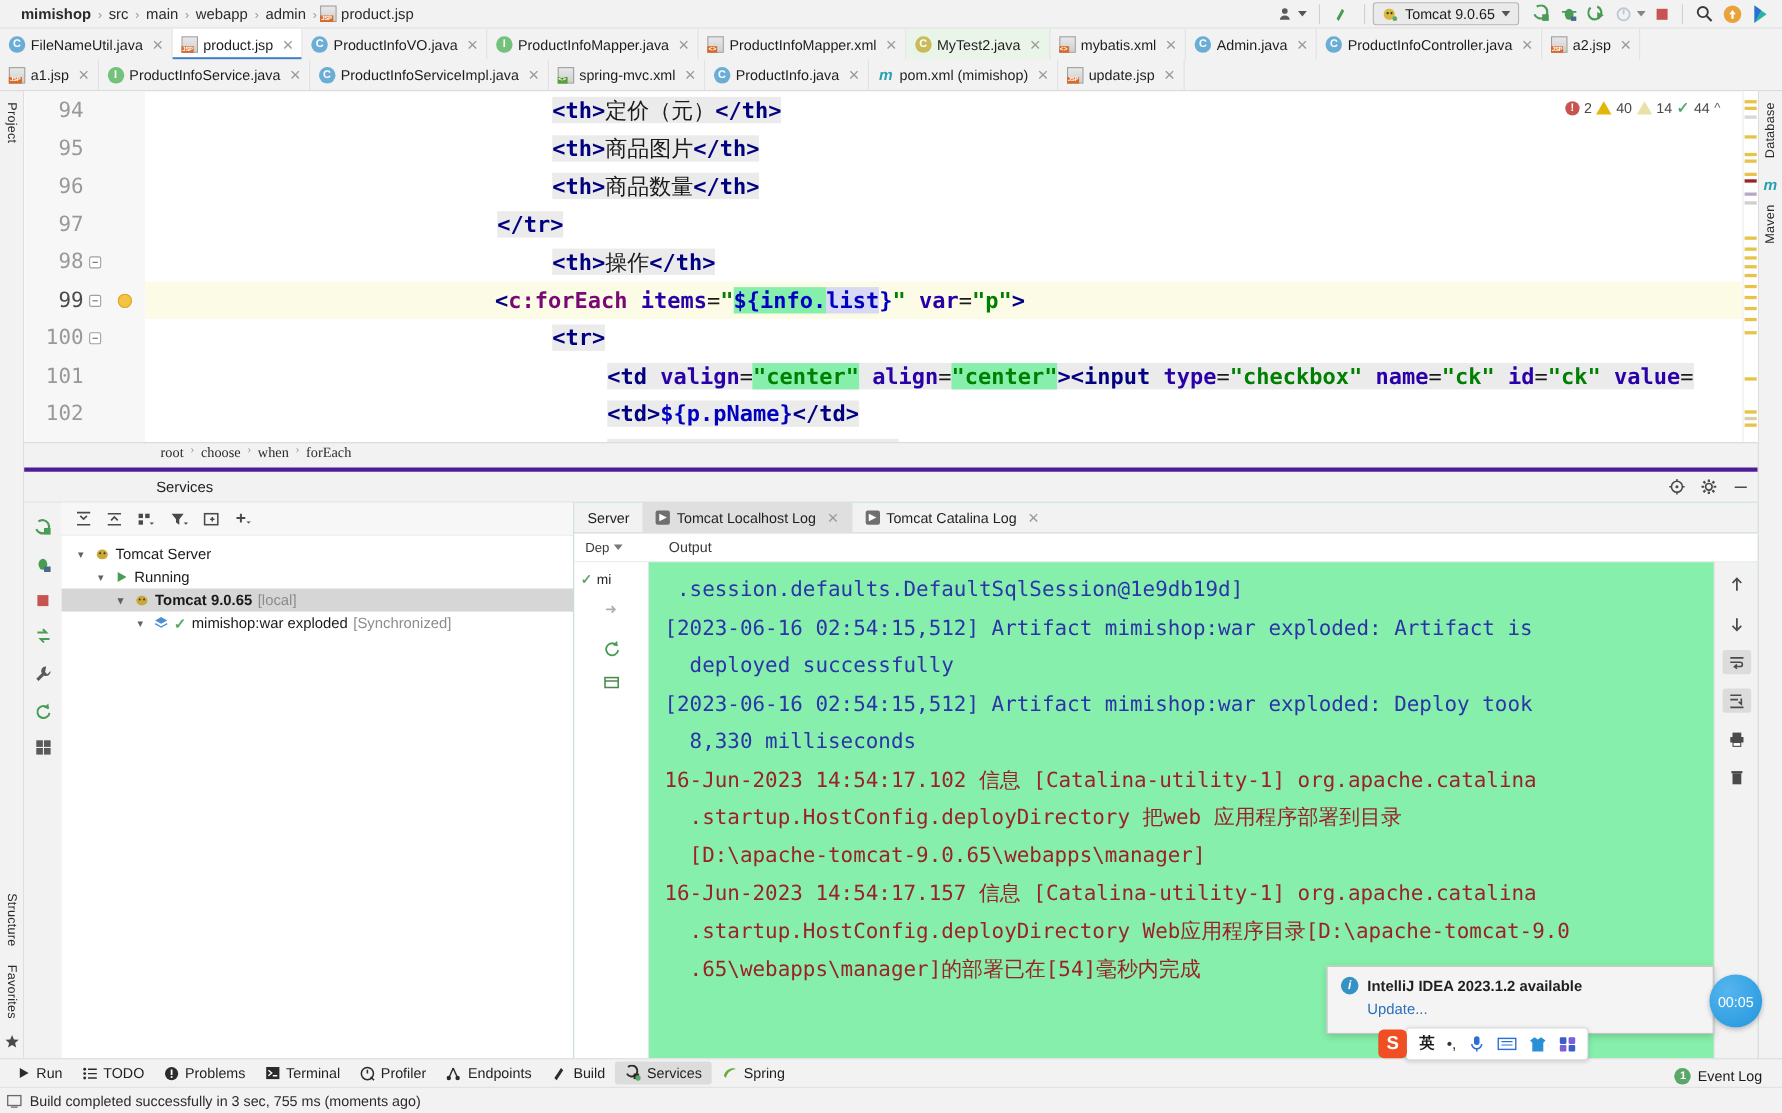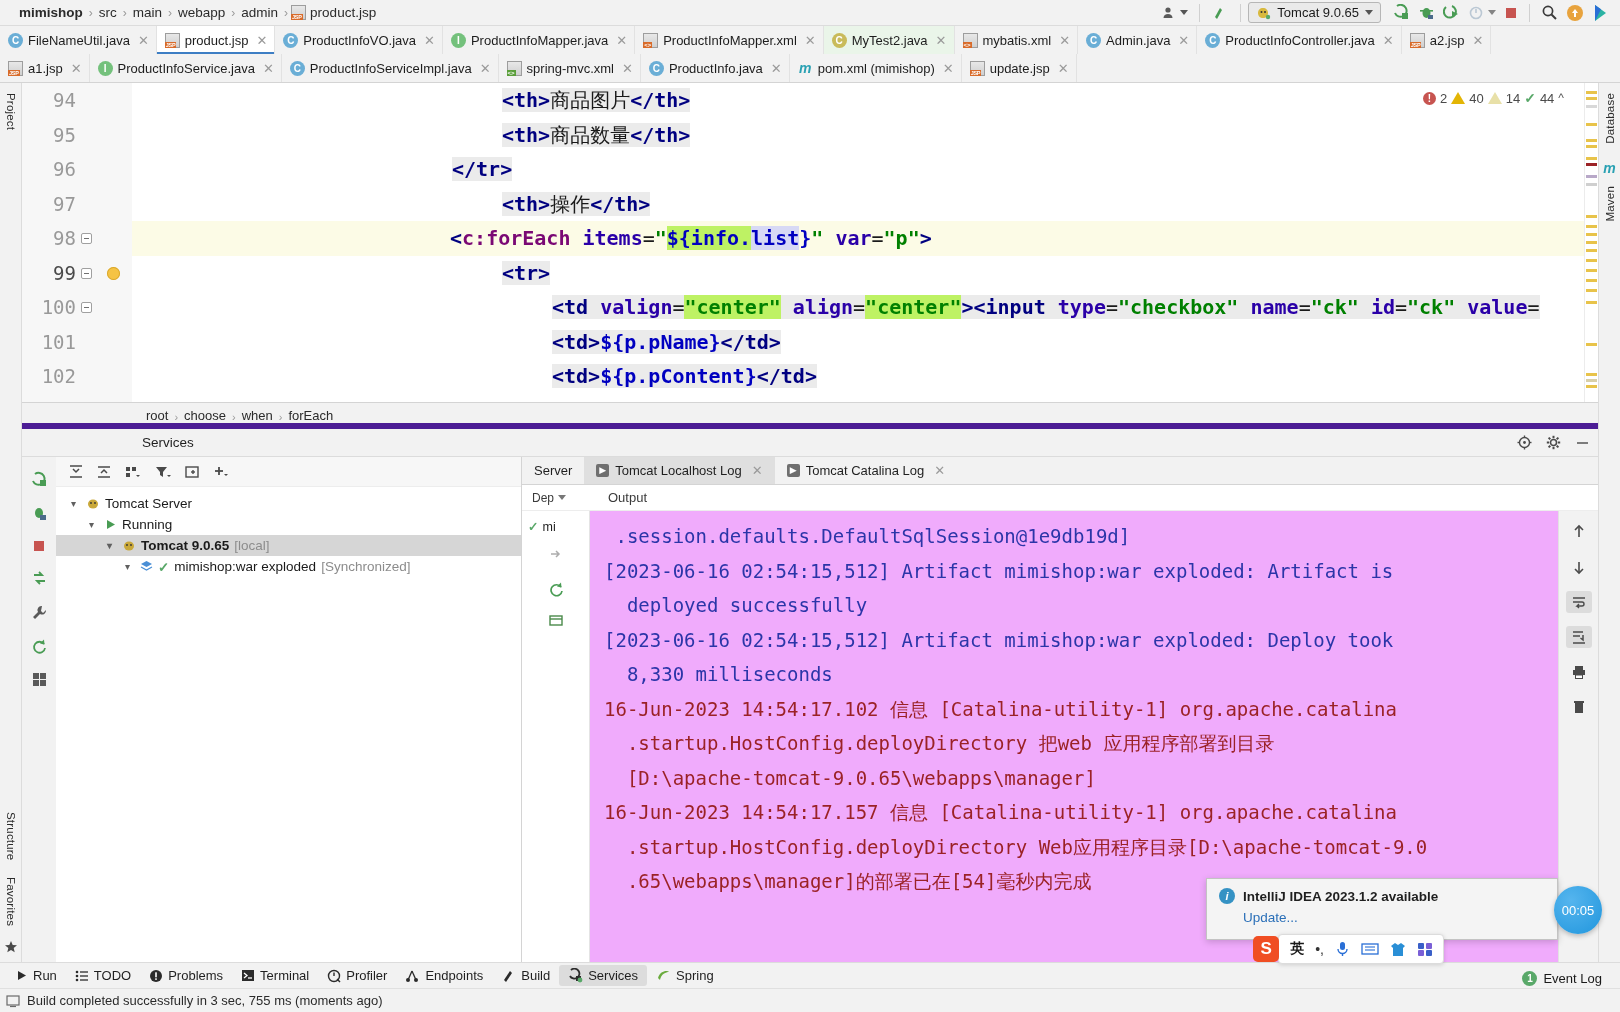--- a/index.html
+++ b/index.html
@@ -76,41 +76,41 @@
   .bulb { position:absolute; right:12px; width:13px; height:13px; border-radius:50%; background:#f5c344; box-shadow: 0 0 0 1px #d9a72c inset; }
   .codearea { flex: 1; position: relative; overflow: hidden;
               font-family: "DejaVu Sans Mono", monospace; font-size: 20px; }
   .cline { height: 34.5px; line-height: 34.5px; white-space: pre; }
   .cline.hl { background: #fcfbe6; }
   .tagp { color: #000080; font-weight: bold; }
   .attr { color: #2a00a8; font-weight: bold; }
   .val  { color: #008000; font-weight: bold; }
   .el   { color: #0000c0; font-weight: bold; }
   .txt  { color: #1a1a1a; }
-  .bgy  { background: #bef264; }
+  .bgy  { background: #86efac; }
   .bgg  { background: #ebebeb; }
   .bgsel{ background: #d7d9f5; }
   .custom { color: #7a0874; font-weight: bold; }
 
   .inspect {
     position: absolute; right: 30px; top: 6px; display: flex; align-items: center; gap: 4px;
     font-size: 13px; color: #4a4a4a; background: #fff; padding: 1px 4px;
   }
   .ico-err { width:13px;height:13px;border-radius:50%;background:#c75450;color:#fff;font-size:10px;line-height:13px;text-align:center;font-weight:bold;}
   .ico-warn { width:0;height:0;border-left:7px solid transparent;border-right:7px solid transparent;border-bottom:12px solid #e3b505;}
   .ico-warn2 { width:0;height:0;border-left:7px solid transparent;border-right:7px solid transparent;border-bottom:12px solid #e8e0a8;}
   .ico-ok { color:#59a869; font-size:14px; font-weight:bold; }
   .chev { color:#5a5a5a; font-size: 12px; }
 
   .errstripe { width: 14px; background:#fff; border-left: 1px solid #ececec; position: relative; flex: 0 0 14px; }
   .mark { position: absolute; left: 1px; width: 11px; height: 3px; }
 
   
-  .navbar2 { height: 26px; background: #f2f2f2; display: flex; align-items: flex-end;
-             padding-left: 120px; gap: 2px; border-bottom: 6px solid #4c1d95; }
+  .navbar2 { height: 26px; background: #f2f2f2; display: flex; align-items: flex-start;
+             padding-left: 120px; gap: 2px; border-bottom: 4px solid #4c1d95; font-family: Liberation Serif, serif; }
   .nc { font-size: 13px; color: #2b2b2b; padding: 0 4px; }
   .nc-sep { color: #9a9a9a; font-size: 11px; }
 
   
   .toolwin { flex: 1; display: flex; flex-direction: column; min-height: 0; background: #f2f2f2; }
   .tw-header { height: 28px; display: flex; align-items: center; padding: 0 8px 0 120px;
                border-bottom: 1px solid #dcdcdc; background: #f2f2f2; }
   .tw-title { font-size: 13.5px; color: #1f1f1f; }
   .tw-actions { margin-left: auto; display: flex; align-items: center; gap: 14px; color:#4a4a4a; }
 
@@ -118,21 +118,21 @@
   .tw-vtoolbar { width: 34px; background: #f2f2f2; display:flex; flex-direction:column; align-items:center; padding-top: 14px; gap: 17px; }
   .svcpane { width: 466px; background: #fff; border-right: 1px solid #d4d4d4; display:flex; flex-direction: column; }
   .svc-toolbar { height: 30px; display: flex; align-items: center; gap: 12px; padding: 0 12px; border-bottom: 1px solid #ededed; background:#f7f7f7;}
   .tree { padding-top: 6px; font-size: 13.5px; }
   .tnode { display:flex; align-items:center; gap:5px; height: 21px; padding-left: 10px; white-space: nowrap; }
   .tnode.sel { background: #d6d6d6; }
   .tnode.bold { font-weight: bold; }
   .tdim { color: #8c8c8c; font-weight: normal; }
   .twisty { width: 10px; color:#606060; font-size: 10px; }
 
-  .logpane { flex: 1; display: flex; flex-direction: column; min-width:0; background: #f0abfc; }
+  .logpane { flex: 1; display: flex; flex-direction: column; min-width:0; background: #86efac; }
   .log-tabs { height: 28px; display: flex; align-items: stretch; background: #f2f2f2; border-bottom: 1px solid #d4d4d4; }
   .ltab { display:flex; align-items:center; gap:6px; padding: 0 12px; font-size: 13px; color:#1f1f1f; }
   .ltab.active { background: #dfdfdf; }
   .run-ico { width:13px;height:13px;background:#6f6f6f;color:#fff;font-size:9px;line-height:13px;text-align:center;border-radius:2px;}
   .log-sub { height: 26px; display:flex; align-items:center; background:#fff; border-bottom:1px solid #ededed;}
   .log-sub .s1 { width: 68px; padding-left: 10px; font-size: 12px; color:#3a3a3a; display:flex; align-items:center; gap:4px;}
   .log-sub .s2 { padding-left: 18px; font-size: 13px; color:#3a3a3a; }
   .log-main { flex:1; display:flex; min-height:0; }
   .deploy-col { width: 68px; border-right: 1px solid #e4e4e4; background:#fff; padding-top: 8px; }
   .dep-item { display:flex; align-items:center; gap:4px; font-size:12.5px; padding-left:6px; color:#1f1f1f;}
@@ -404,20 +404,21 @@
             <div class="gline cur">99</div>
             <div class="fold" style="top: 184.5px;"></div>
             <div class="bulb" style="top: 183.5px;"></div>
             <div class="gline">100</div>
             <div class="fold" style="top: 219px;"></div>
             <div class="gline">101</div>
             <div class="gline">102</div>
             <div class="gline">103</div>
           </div>
         <div class="codearea" id="codearea">
+            <div class="cline" style="padding-left: 370px;"><span class="bgg"><span class="tagp">&lt;th&gt;</span><span class="txt">定价（元）</span><span class="tagp">&lt;/th&gt;</span></span></div>
             <div class="cline" style="padding-left: 370px;"><span class="bgg"><span class="tagp">&lt;th&gt;</span><span class="txt">商品图片</span><span class="tagp">&lt;/th&gt;</span></span></div>
             <div class="cline" style="padding-left: 370px;"><span class="bgg"><span class="tagp">&lt;th&gt;</span><span class="txt">商品数量</span><span class="tagp">&lt;/th&gt;</span></span></div>
             <div class="cline" style="padding-left: 320px;"><span class="bgg"><span class="tagp">&lt;/tr&gt;</span></span></div>
             <div class="cline" style="padding-left: 370px;"><span class="bgg"><span class="tagp">&lt;th&gt;</span><span class="txt">操作</span><span class="tagp">&lt;/th&gt;</span></span></div>
             <div class="cline hl" style="padding-left: 318px;"><span class="tagp">&lt;</span><span class="custom">c:forEach</span> <span class="attr">items</span>=<span class="val">"</span><span class="bgy"><span class="el">${info.</span></span><span class="bgsel"><span class="el">list</span></span><span class="el">}</span><span class="val">"</span> <span class="attr">var</span>=<span class="val">"p"</span><span class="tagp">&gt;</span></div>
             <div class="cline" style="padding-left: 370px;"><span class="bgg"><span class="tagp">&lt;tr&gt;</span></span></div>
             <div class="cline" style="padding-left: 420px;"><span class="bgg"><span class="tagp">&lt;td </span><span class="attr">valign</span>=<span class="bgy"><span class="val">"center"</span></span> <span class="attr">align</span>=<span class="bgy"><span class="val">"center"</span></span><span class="tagp">&gt;&lt;input </span><span class="attr">type</span>=<span class="val">"checkbox"</span> <span class="attr">name</span>=<span class="val">"ck"</span> <span class="attr">id</span>=<span class="val">"ck"</span> <span class="attr">value</span>=</span></div>
             <div class="cline" style="padding-left: 420px;"><span class="bgg"><span class="tagp">&lt;td&gt;</span><span class="el">${p.pName}</span><span class="tagp">&lt;/td&gt;</span></span></div>
             <div class="cline" style="padding-left: 420px;"><span class="bgg"><span class="tagp">&lt;td&gt;</span><span class="el">${p.pContent}</span><span class="tagp">&lt;/td&gt;</span></span></div>
           </div>

